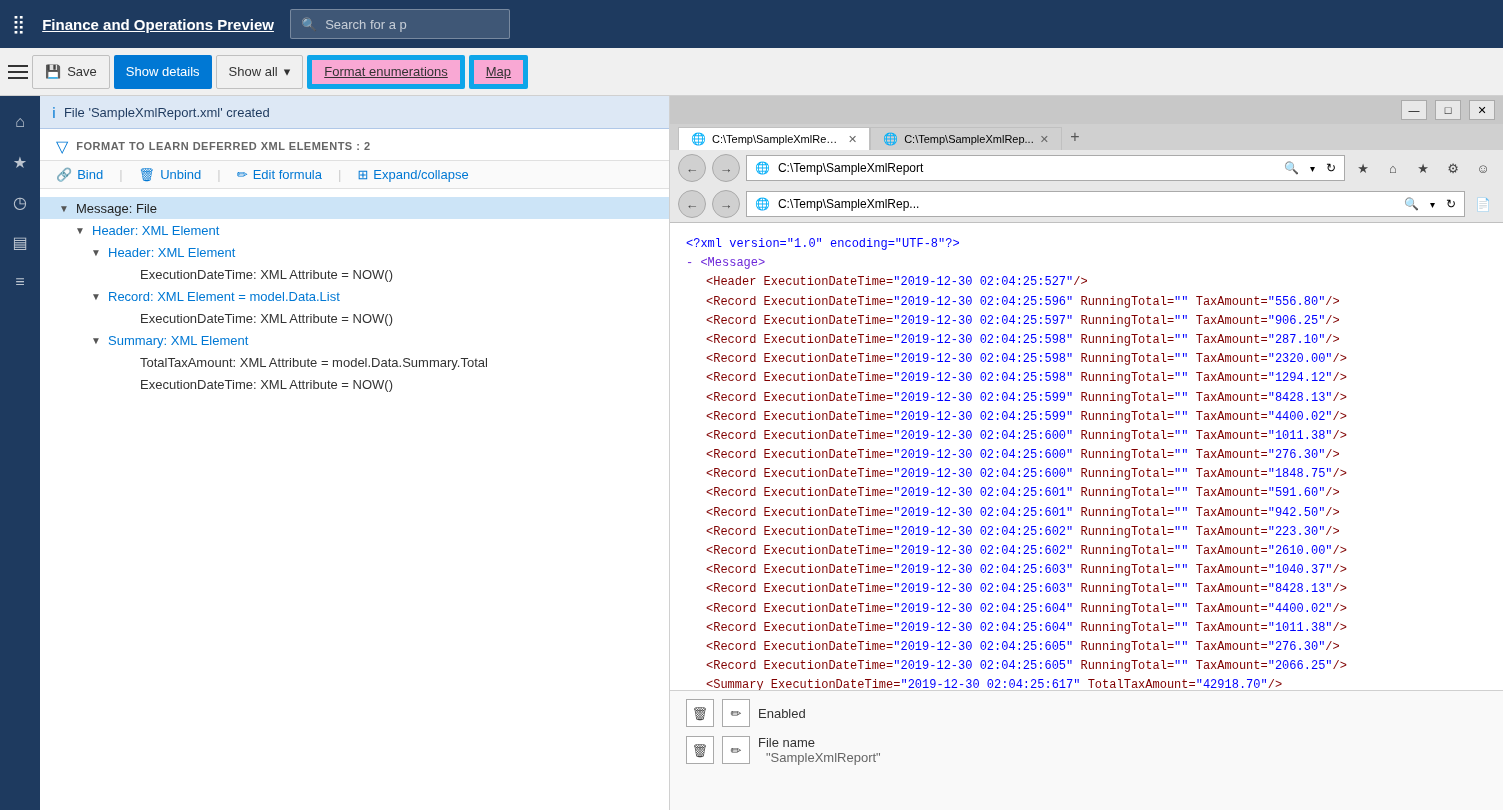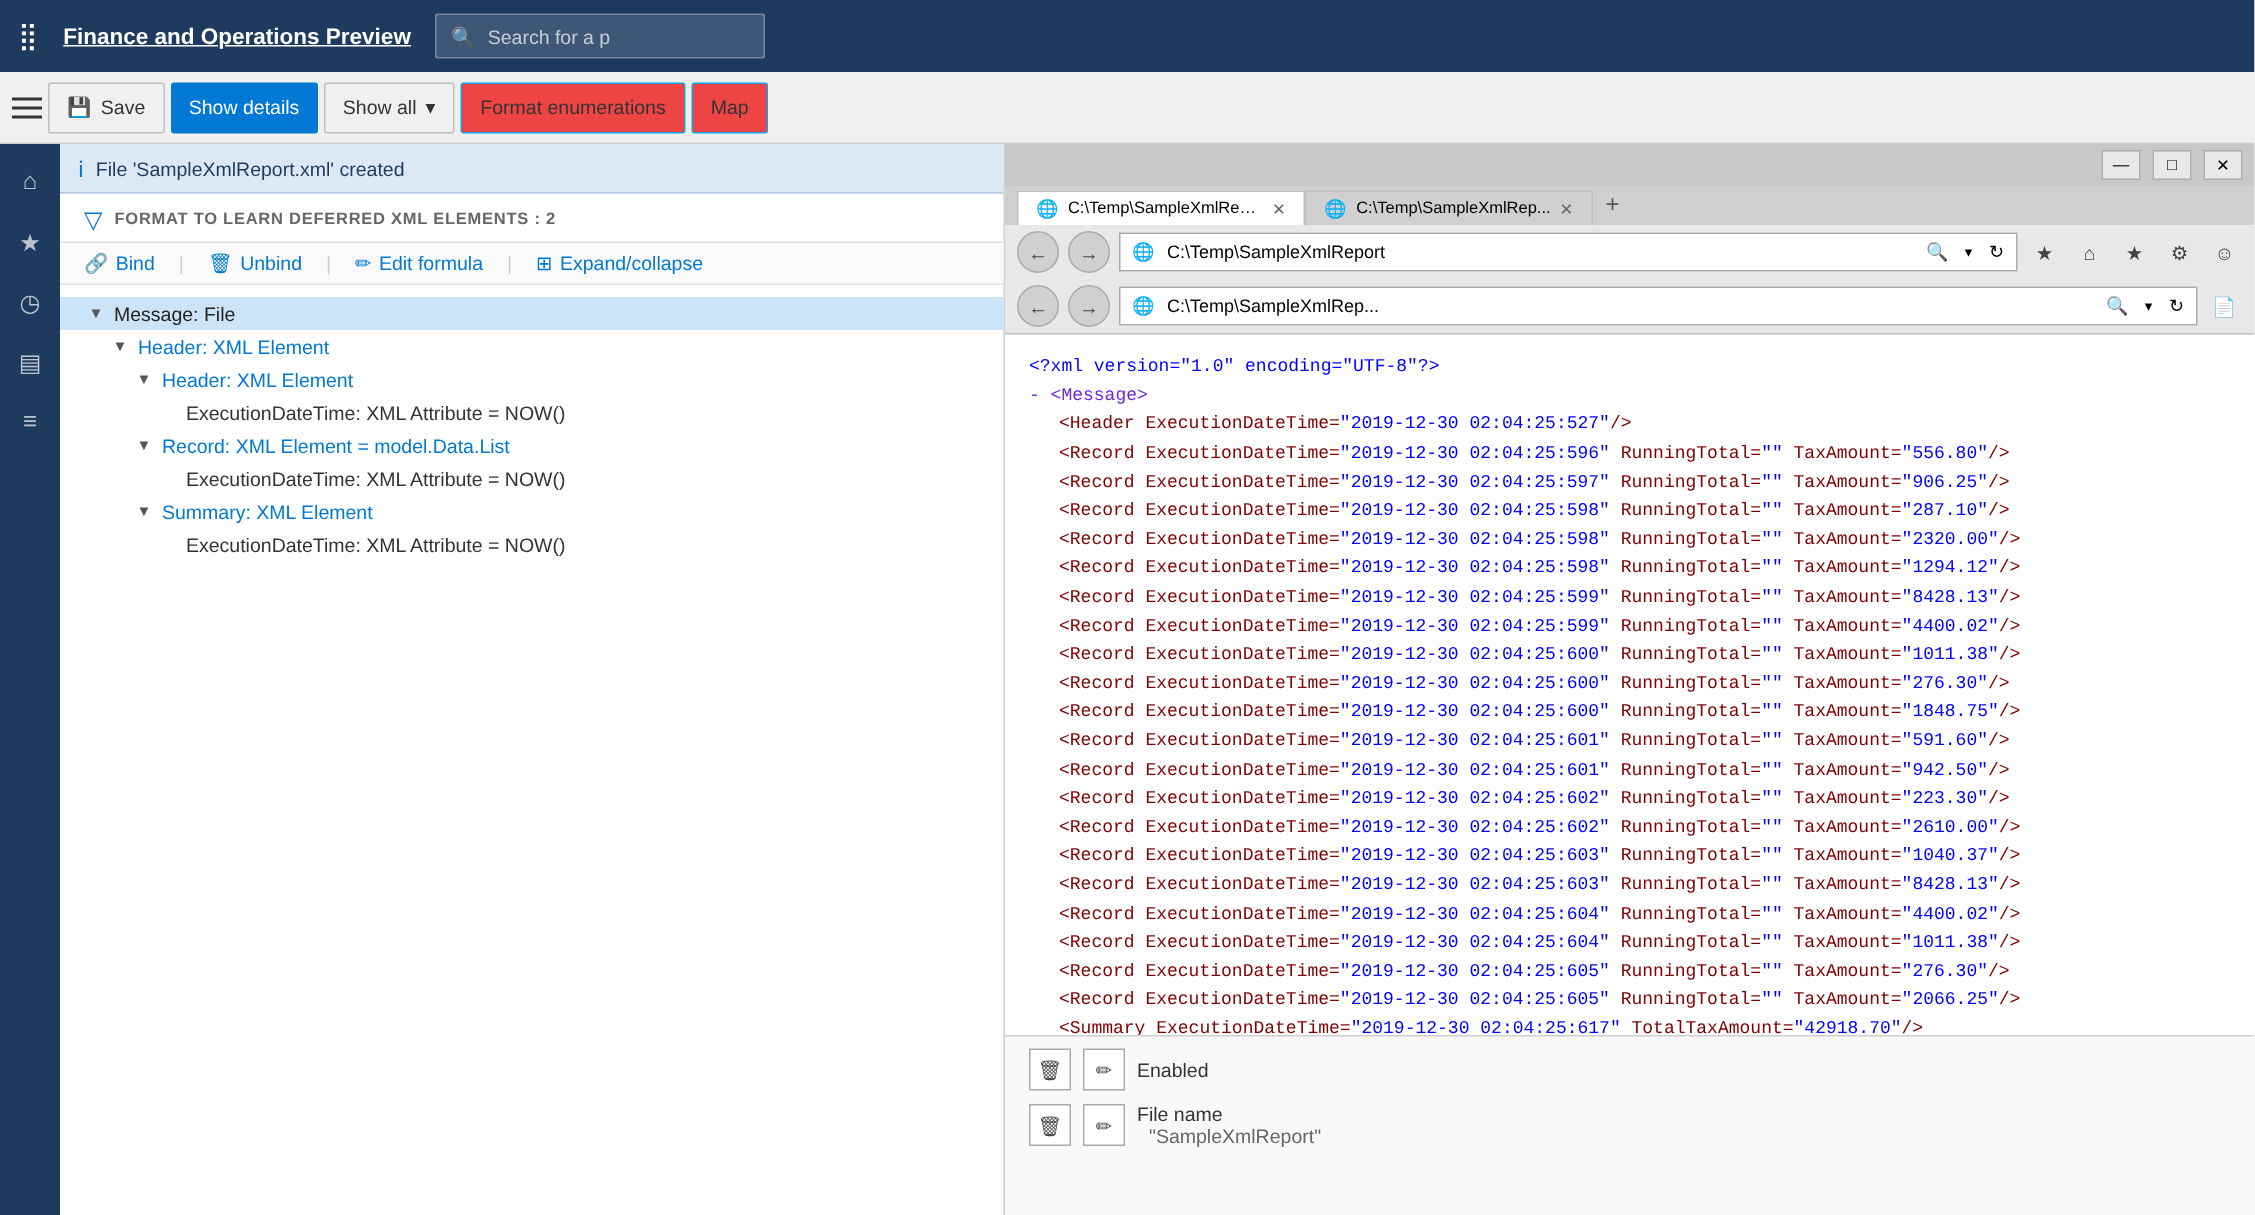--- a/index.html
+++ b/index.html
@@ -64,23 +64,24 @@
     .toolbar-btn-active {
       background: #0078d4;
       color: white;
     }
     .toolbar-btn-show-all {
       background: #f0f0f0;
       color: #333;
       border: 1px solid #c0c0c0;
     }
     .toolbar-btn-format {
-      background: #ef4444;
+      background: #f9a8d4;
       color: #333;
-      border: 1px solid #0ea5e9;
+      border: 5px solid #0ea5e9;
+      text-decoration: underline;
     }
     .hamburger-icon {
       width: 20px;
       height: 14px;
       display: flex;
       flex-direction: column;
       justify-content: space-between;
       cursor: pointer;
     }
     .hamburger-icon span {
@@ -195,21 +196,21 @@
       display: flex;
       align-items: center;
       padding: 3px 0;
       cursor: pointer;
       font-size: 13px;
     }
     .tree-item-selected { background: #cce4f7; }
     .tree-indent-1 { padding-left: 16px; }
     .tree-indent-2 { padding-left: 32px; }
     .tree-indent-3 { padding-left: 48px; }
-    .tree-indent-4 { padding-left: 64px; }
+    .tree-indent-4 { padding-left: 80px; }
     .tree-expand {
       width: 16px;
       height: 16px;
       display: flex;
       align-items: center;
       justify-content: center;
       margin-right: 4px;
       font-size: 10px;
       color: #555;
     }
@@ -499,20 +500,24 @@
       <div class="tree-item tree-indent-4">
         <span class="tree-expand" style="width:16px;"></span>
         <span class="tree-text-normal">ExecutionDateTime: XML Attribute = NOW()</span>
       </div>
 
       <div class="tree-item tree-indent-3">
         <span class="tree-expand">▼</span>
         <span class="tree-text-blue">Summary: XML Element</span>
       </div>
 
+      <div class="tree-item tree-indent-4">
+        <span class="tree-expand" style="width:16px;"></span>
+        <span class="tree-text-normal">TotalTaxAmount: XML Attribute = model.Data.Summary.Total</span>
+      </div>
 
       <div class="tree-item tree-indent-4">
         <span class="tree-expand" style="width:16px;"></span>
         <span class="tree-text-normal">ExecutionDateTime: XML Attribute = NOW()</span>
       </div>
 
     </div>
   </div>
 
   <div class="right-panel">

